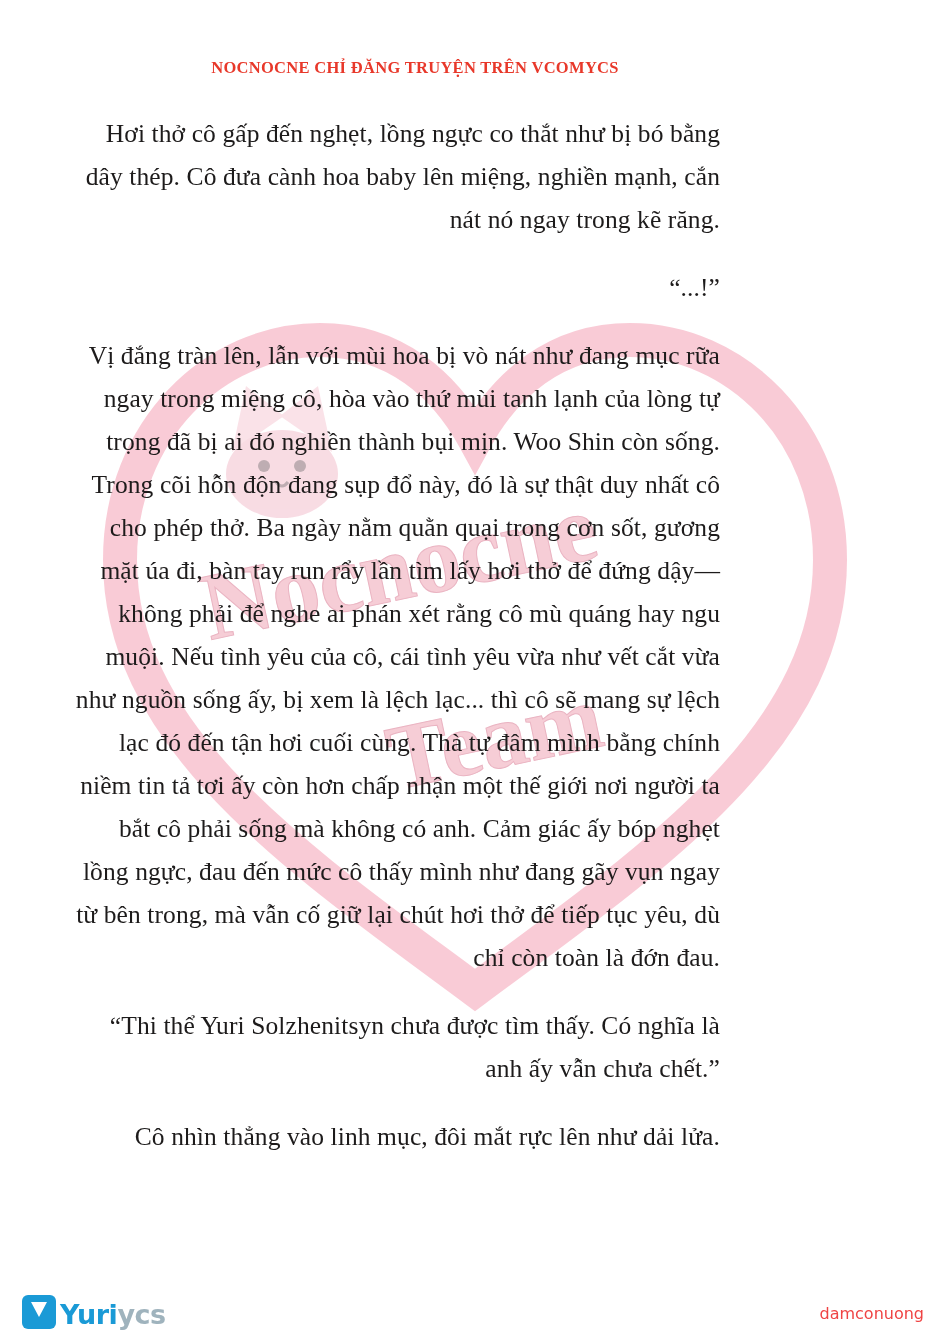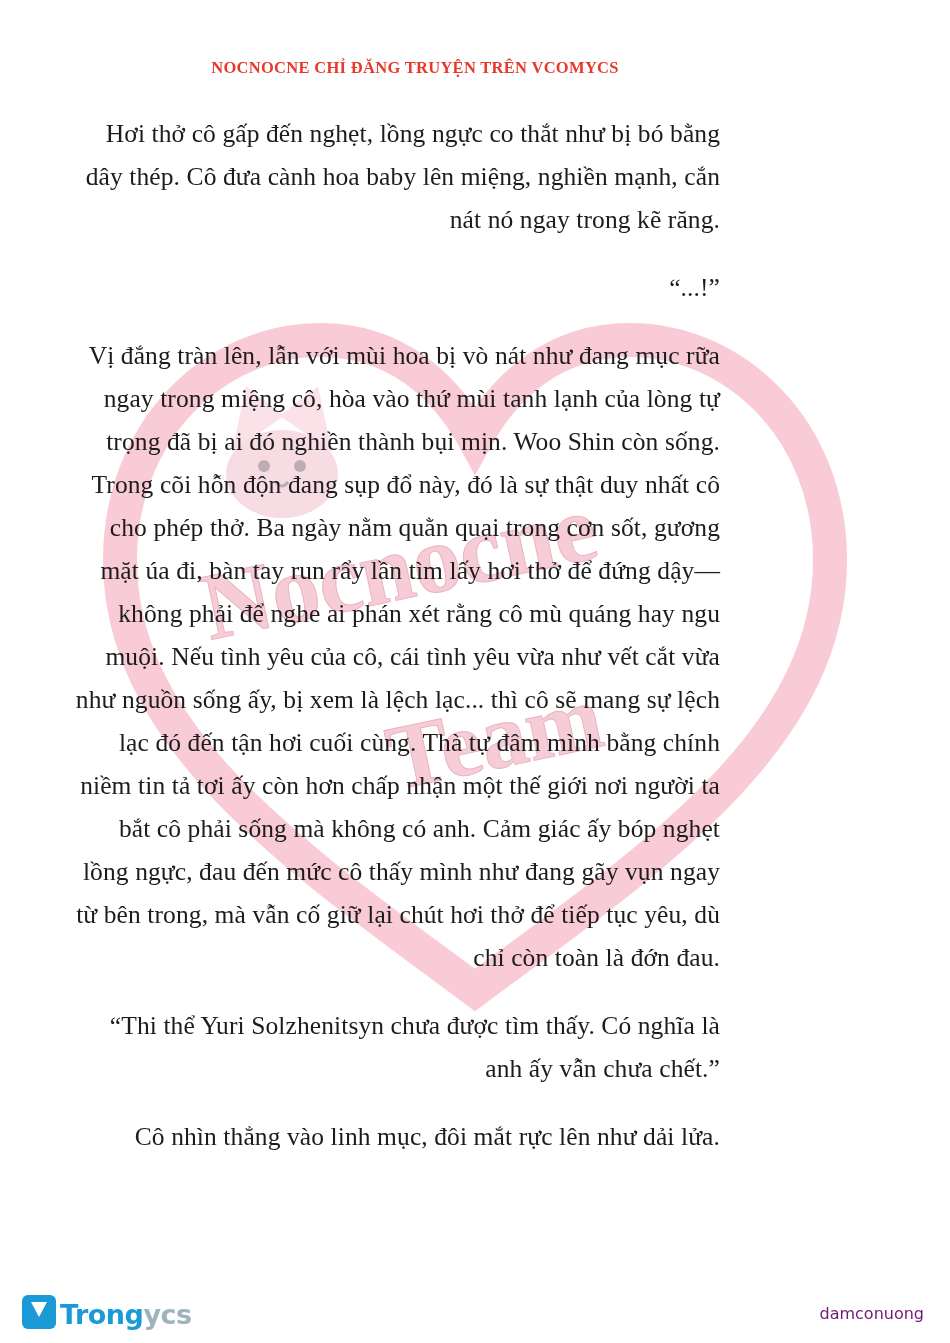--- a/index.html
+++ b/index.html
@@ -111,21 +111,21 @@
   .logo .wordmark .dim {
     color: #9fb3bd;
   }
 
   .site-tag {
     position: absolute;
     right: 26px;
     bottom: 20px;
     font-family: "DejaVu Sans", sans-serif;
     font-size: 16px;
-    color: #701a75;
+    color: #ef4444;
     z-index: 4;
   }
 
   
   .wm-text {
     font-family: "Liberation Serif", serif;
     font-weight: bold;
     fill: #f6cdd6;
     stroke: #eab4c2;
     stroke-width: 1;
@@ -173,16 +173,16 @@
     <p>“Thi thể Yuri Solzhenitsyn chưa được tìm thấy. Có nghĩa là anh ấy vẫn chưa chết.”</p>
     <p>Cô nhìn thẳng vào linh mục, đôi mắt rực lên như dải lửa.</p>
   </div>
 
 </div>
 
 <div class="footer-bar"></div>
 
 <div class="logo">
   <span class="mark"></span>
-  <span class="wordmark"><span>Trong</span><span class="dim">ycs</span></span>
+  <span class="wordmark"><span>Yuri</span><span class="dim">ycs</span></span>
 </div>
 
 <div class="site-tag">damconuong</div>
 
 </body></html>

